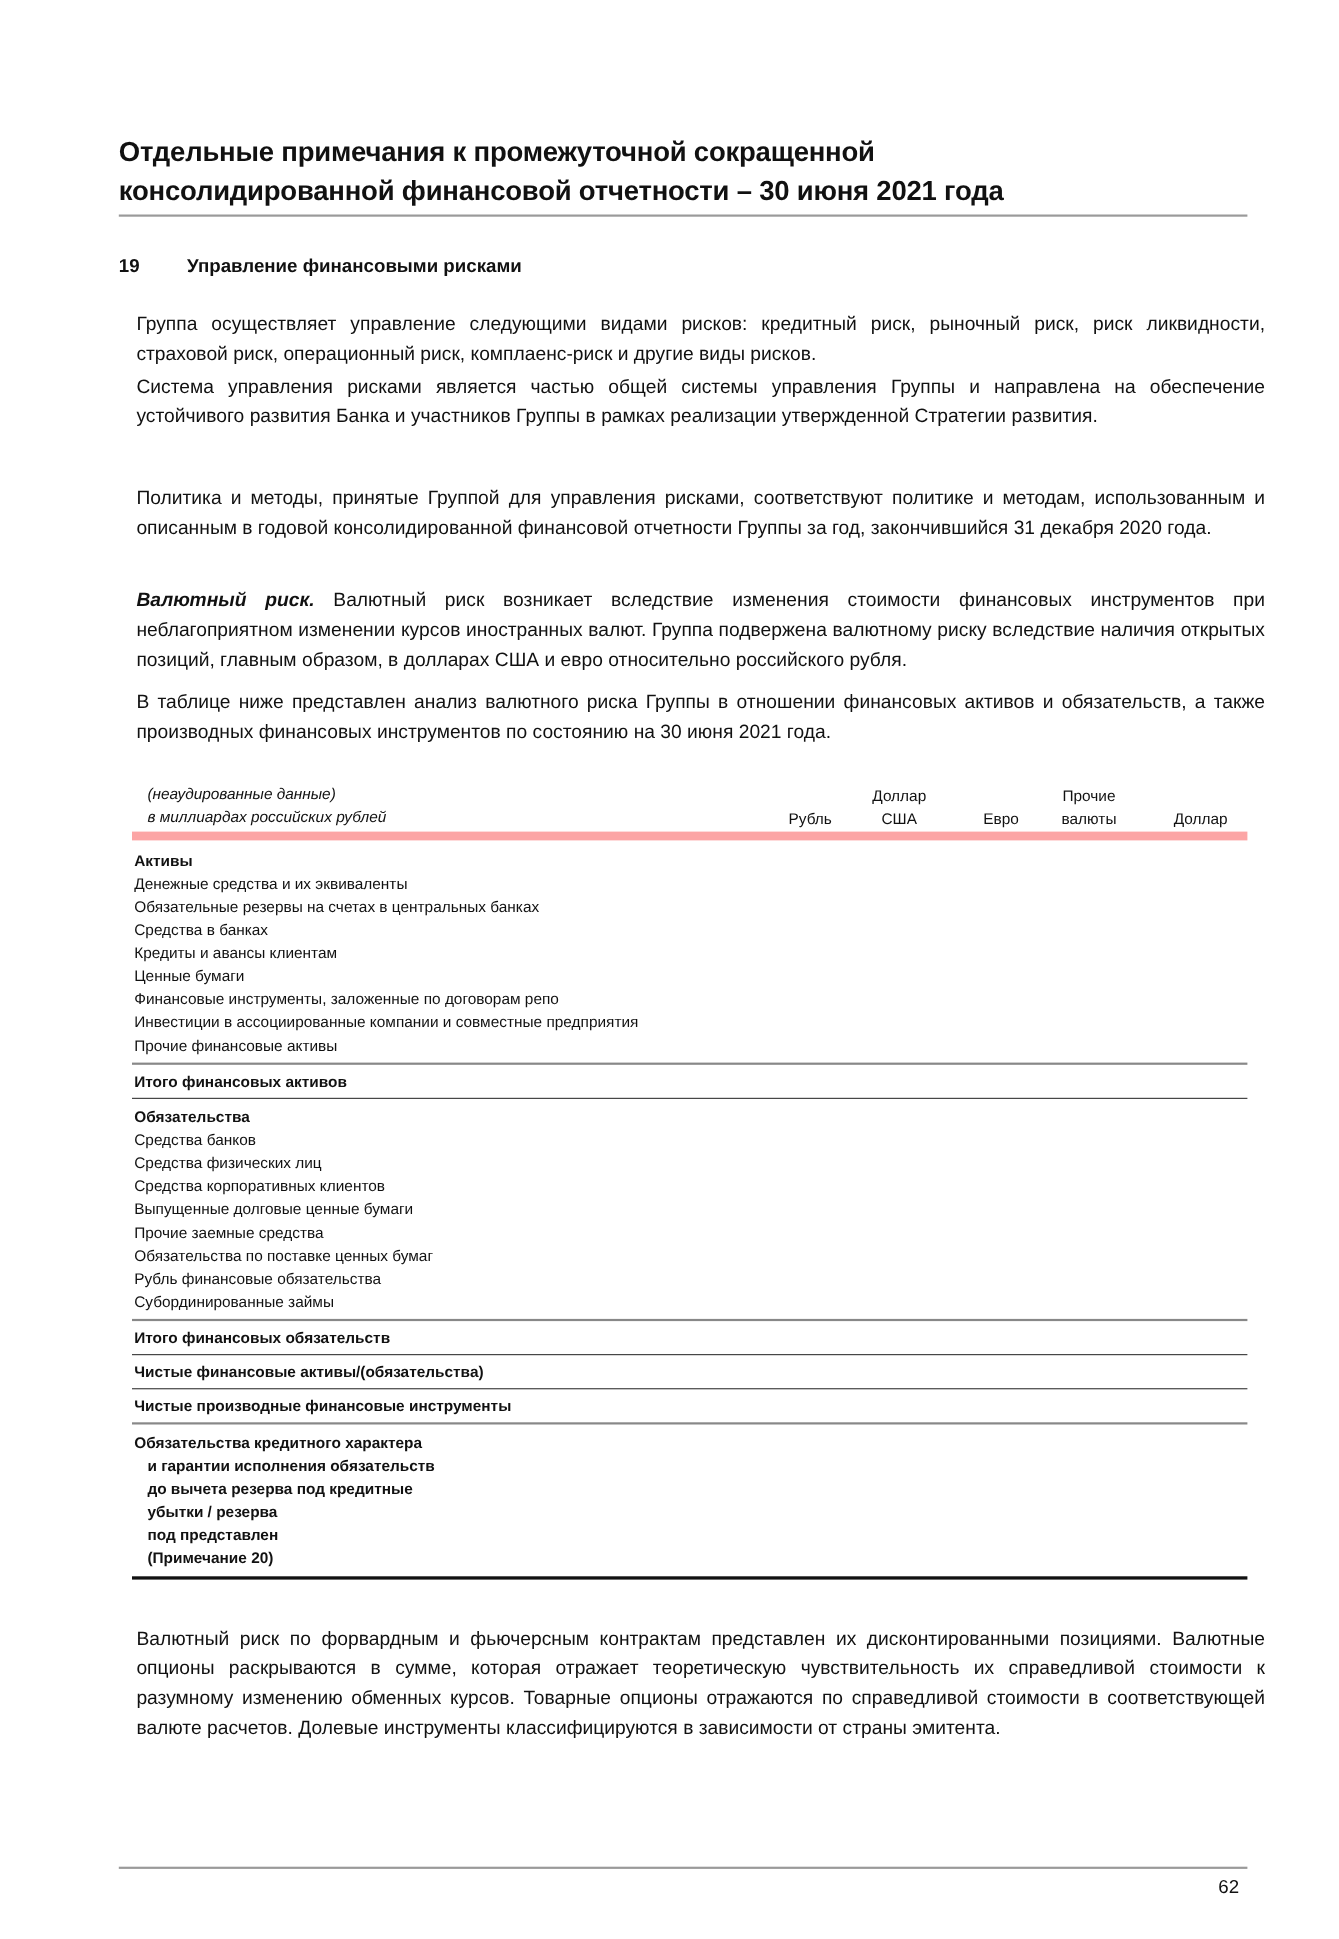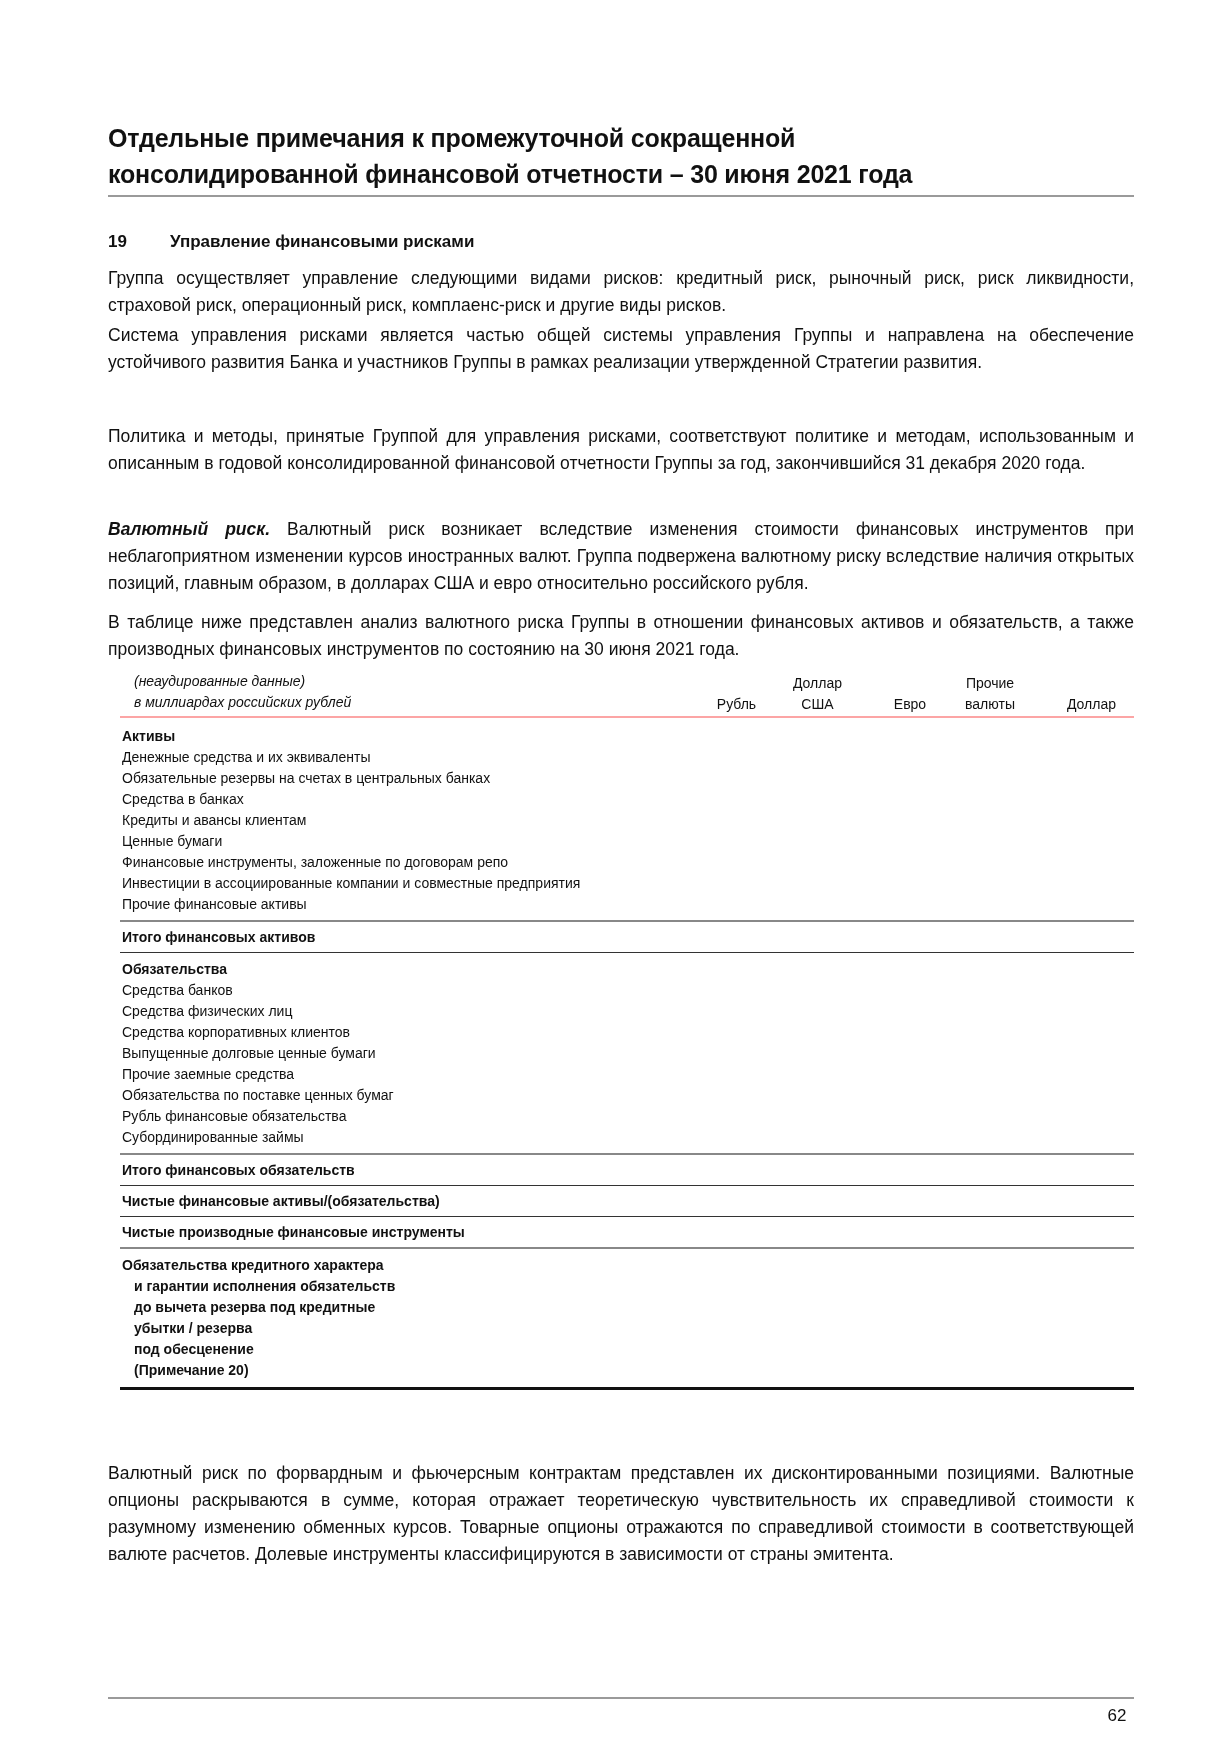--- a/index.html
+++ b/index.html
@@ -13,25 +13,25 @@
     font-size: 25px; font-weight: bold; line-height: 36px; letter-spacing: -0.2px;
   }
   .title-rule { position: absolute; left: 108px; top: 195px; width: 1026px; height: 2px; background: #9a9a9a; }
   .section-head {
     position: absolute; left: 108px; top: 232px; font-size: 17px; font-weight: bold;
     display: flex;
   }
   .section-head .num { width: 62px; }
   .para {
     position: absolute; left: 108px; width: 1026px; font-size: 17.5px; line-height: 27px;
-    text-align: justify; margin: 0;
+    text-align: justify; margin: 16px;
   }
   .para .lead { font-weight: bold; font-style: italic; }
   .table { position: absolute; left: 120px; top: 670px; width: 1014px; font-size: 14px; }
-  .thead { position: relative; height: 46px; border-bottom: 2px solid #fca5a5; }
+  .thead { position: relative; height: 46px; border-bottom: 8px solid #fca5a5; margin-top: 40px; }
   .thead .note { position: absolute; left: 14px; font-style: italic; }
   .thead .note1 { top: 3px; }
   .thead .note2 { top: 24px; }
   .thead .col { position: absolute; text-align: center; font-weight: normal; line-height: 21px; }
   .row { height: 21px; line-height: 21px; padding-left: 2px; white-space: nowrap; }
   .row.bold { font-weight: bold; }
   .row.indent { padding-left: 14px; }
   .rule-grey { border-top: 2px solid #888; margin-top: 5px; }
   .rule-dark { border-top: 1.5px solid #333; }
   .total-row { height: 30px; line-height: 30px; font-weight: bold; padding-left: 2px; }
@@ -109,21 +109,21 @@
     <div class="rule-dark"></div>
     <div class="total-row">Чистые производные финансовые инструменты</div>
     <div class="rule-grey" style="margin-top:0"></div>
 
     <div style="height:6px"></div>
     <div>
       <div class="row bold">Обязательства кредитного характера</div>
       <div class="row bold indent">и гарантии исполнения обязательств</div>
       <div class="row bold indent">до вычета резерва под кредитные</div>
       <div class="row bold indent">убытки / резерва</div>
-      <div class="row bold indent">под обесценение</div>
+      <div class="row bold indent">под представлен</div>
       <div class="row bold indent">(Примечание 20)</div>
     </div>
     <div class="rule-thick"></div>
   </div>
 
   <p class="para" style="top:1460px">Валютный риск по форвардным и фьючерсным контрактам представлен их дисконтированными позициями. Валютные опционы раскрываются в сумме, которая отражает теоретическую чувствительность их справедливой стоимости к разумному изменению обменных курсов. Товарные опционы отражаются по справедливой стоимости в соответствующей валюте расчетов. Долевые инструменты классифицируются в зависимости от страны эмитента.</p>
 
   <div class="footer-rule"></div>
   <div class="page-num">62</div>
 </div>

